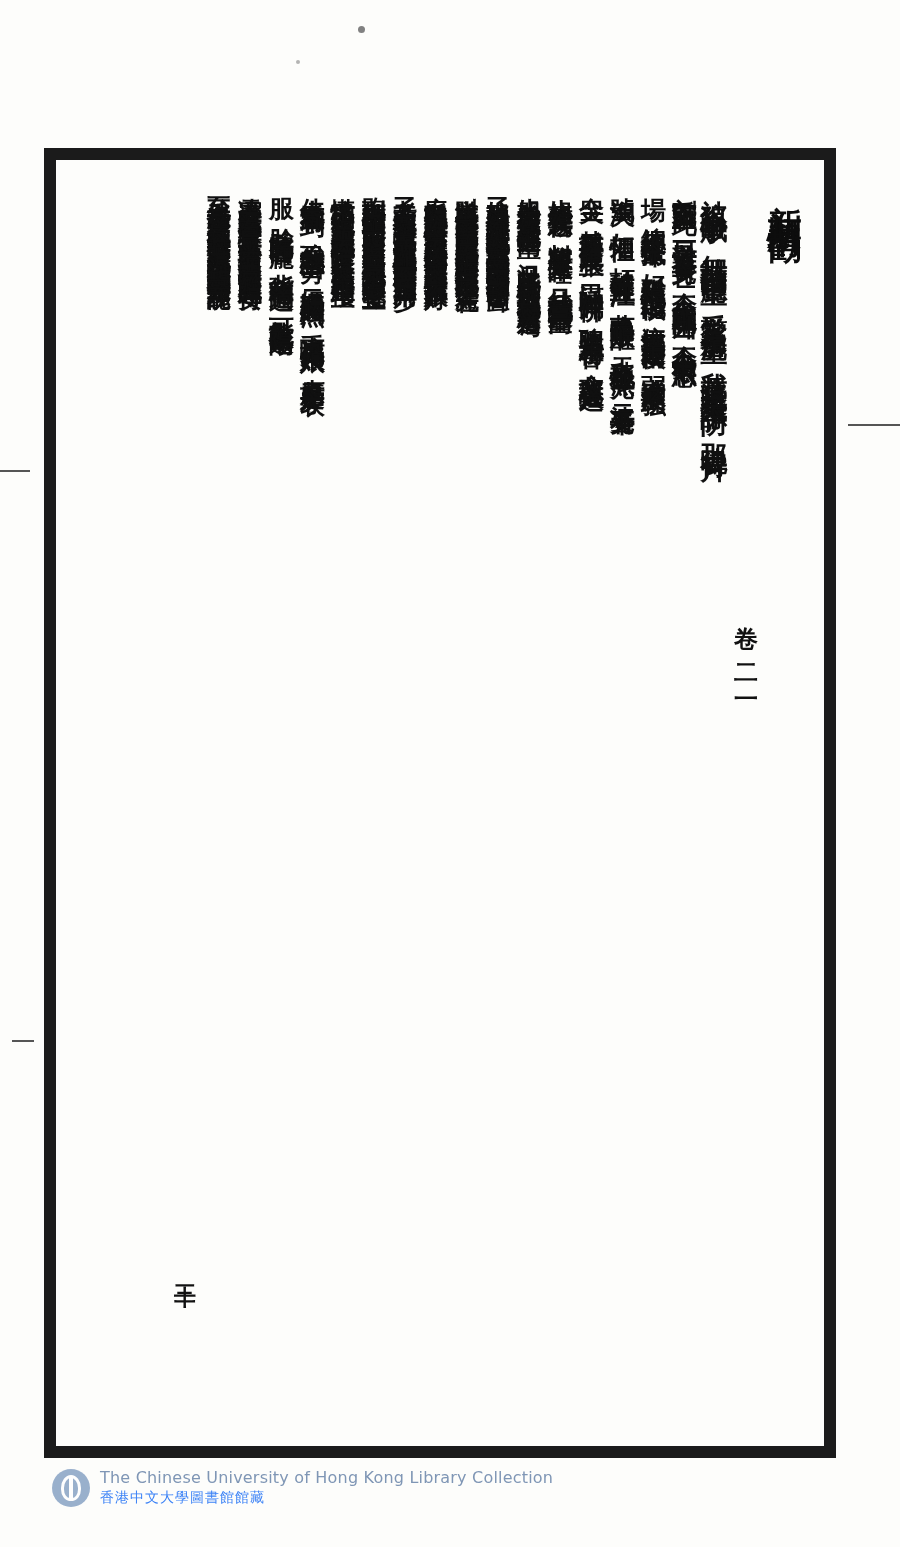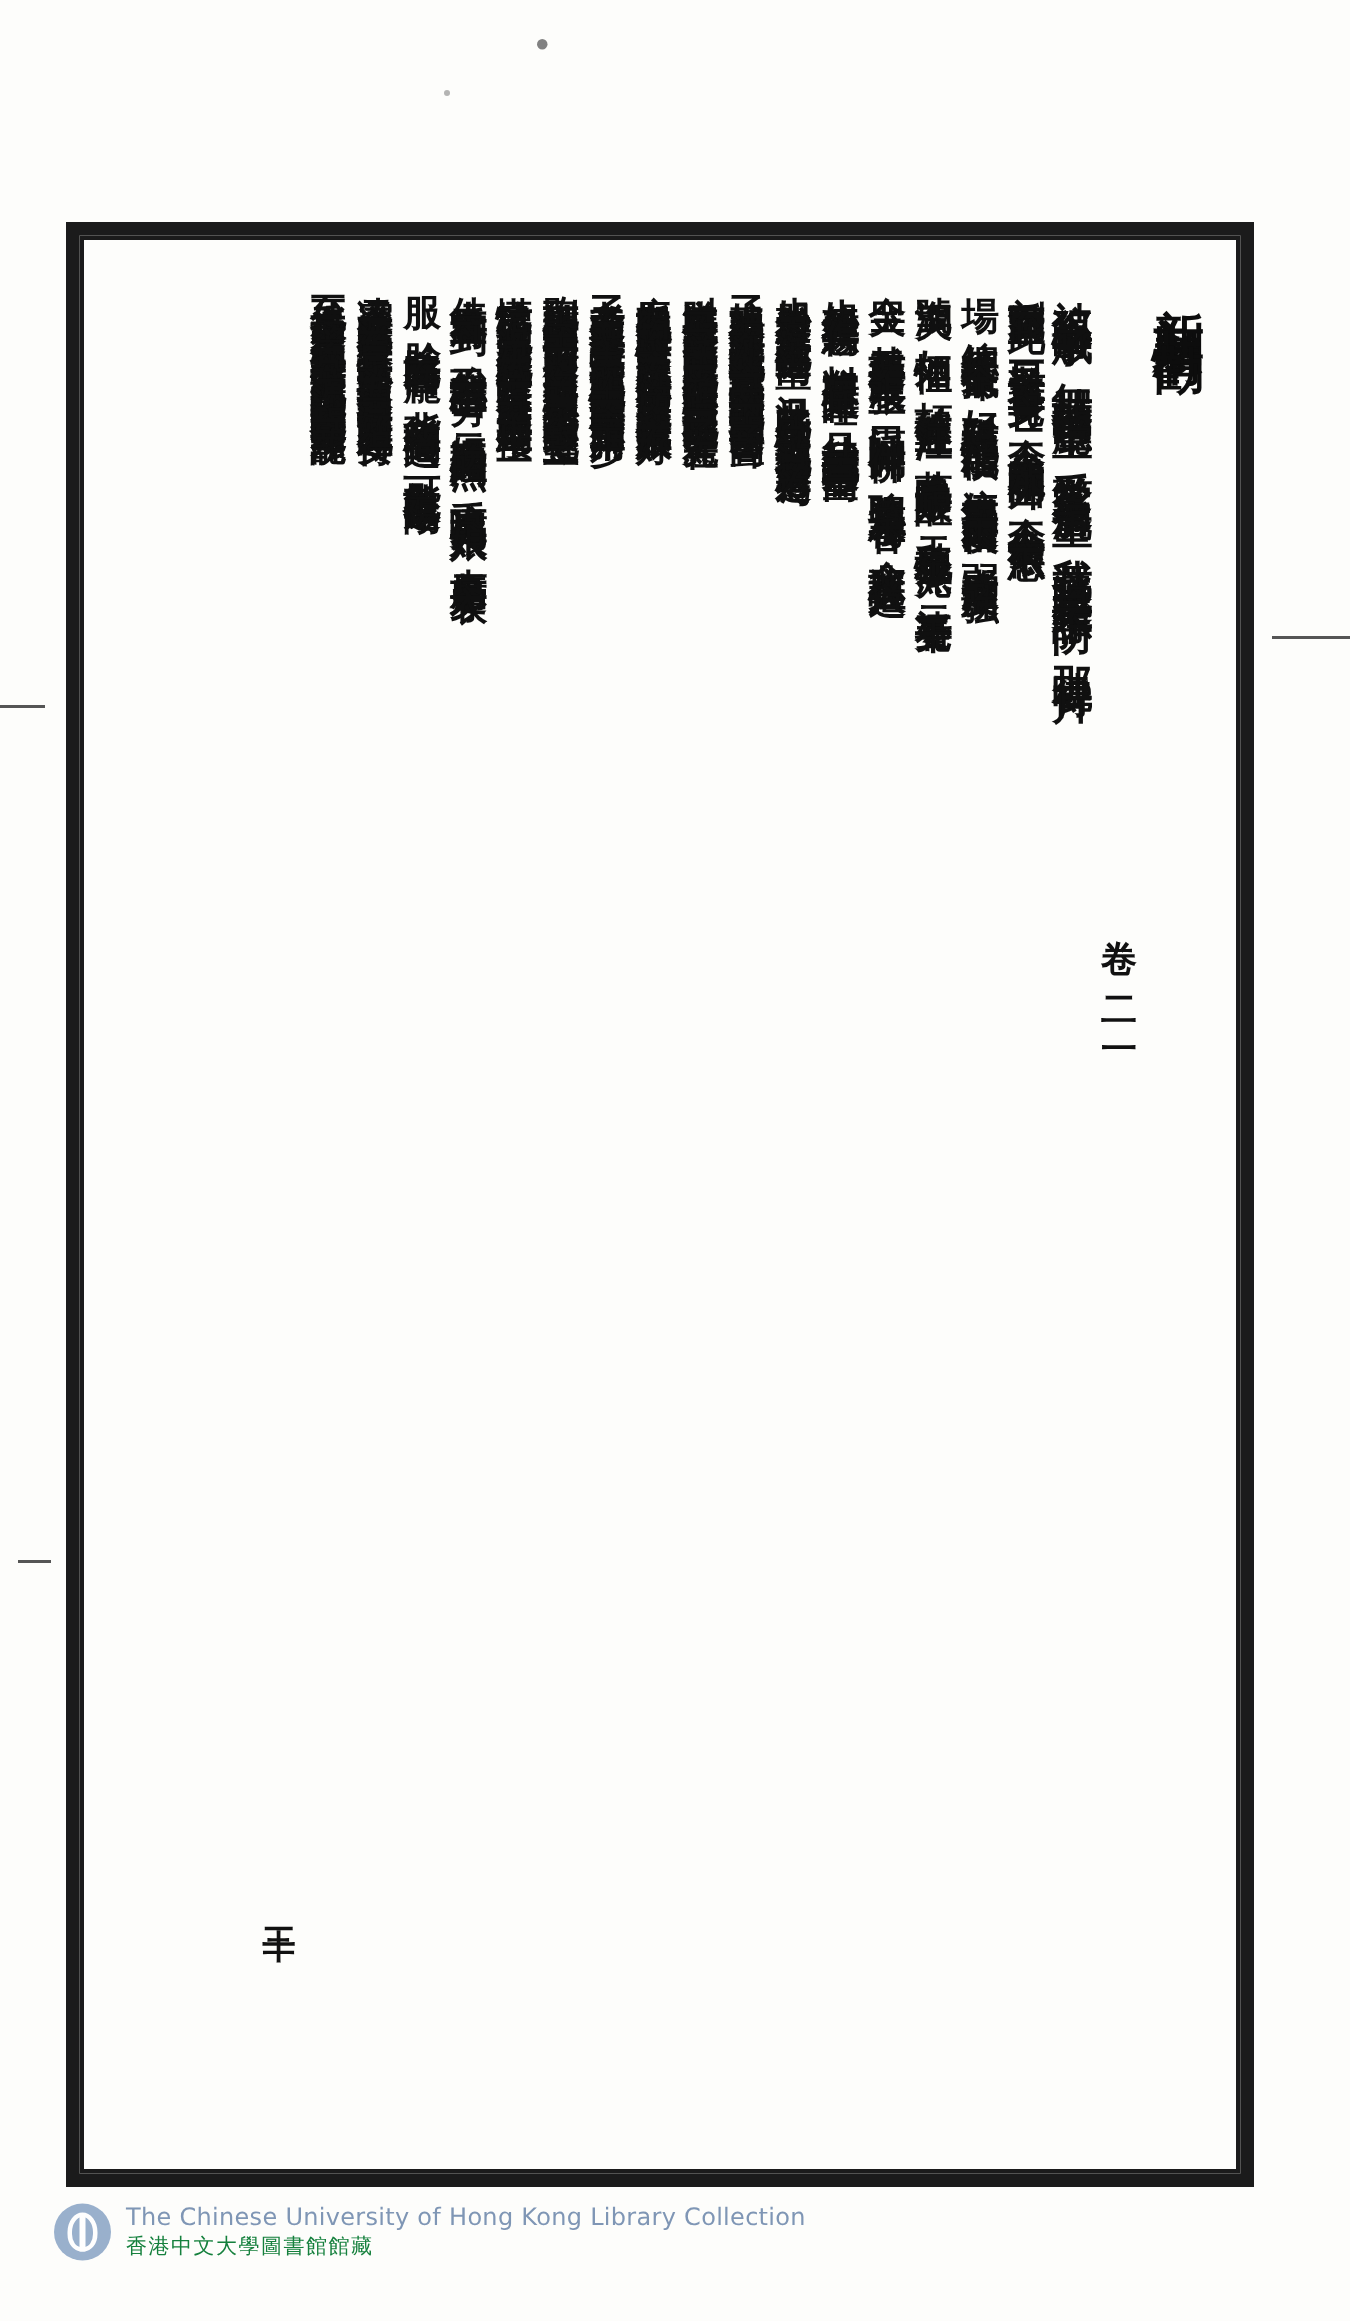--- a/index.html
+++ b/index.html
@@ -126,21 +126,21 @@
     font-weight: 700;
     color: #111;
     height: 100%;
     padding-top: 1090px;
     box-sizing: border-box;
   }
 
   
   .watermark {
     position: absolute;
-    left: 36px;
+    left: 52px;
     top: 1468px;
     display: flex;
     align-items: center;
     gap: 10px;
   }
   .wm-logo {
     width: 38px;
     height: 38px;
     border-radius: 50%;
     background: #8fa8c8;
@@ -171,21 +171,21 @@
   }
   .wm-en {
     font-family: "DejaVu Sans", "Liberation Sans", sans-serif;
     font-size: 16px;
     color: #7f96b5;
     letter-spacing: .2px;
   }
   .wm-zh {
     font-family: "DejaVu Sans", "Liberation Sans", sans-serif;
     font-size: 14px;
-    color: #15803d;
+    color: #3b82f6;
     letter-spacing: 1px;
   }
 </style>
 </head>
 <body>
 
 <div id="page">
 
   <div class="speck" style="left:358px;top:26px;width:7px;height:7px;"></div>
   <div class="speck" style="left:296px;top:60px;width:4px;height:4px;opacity:.5;"></div>

